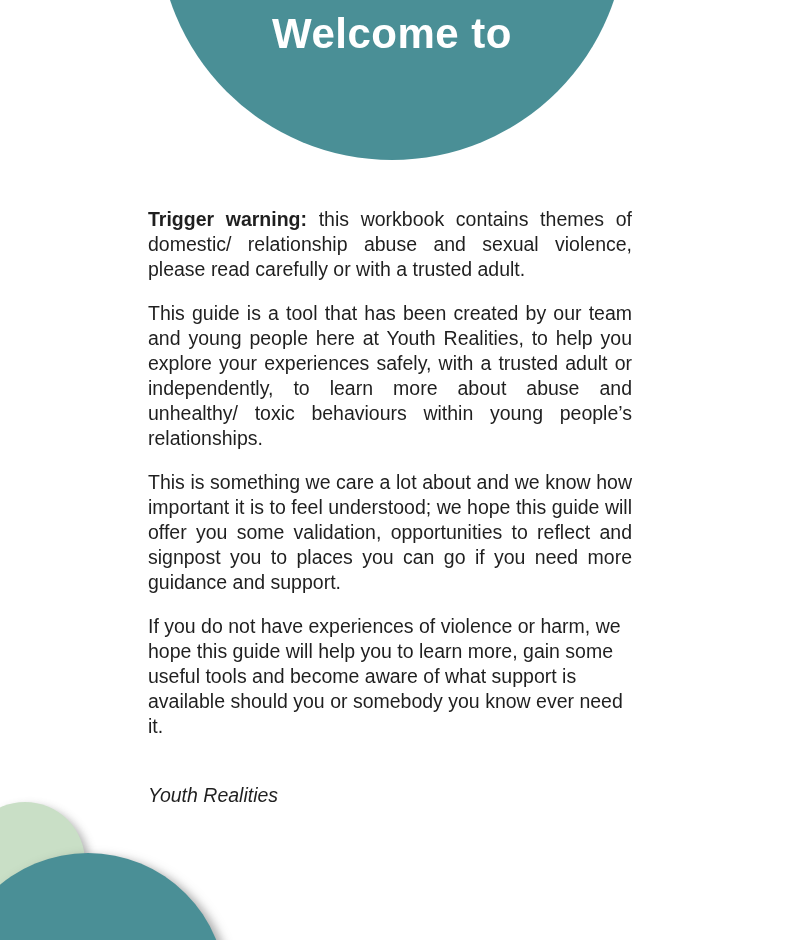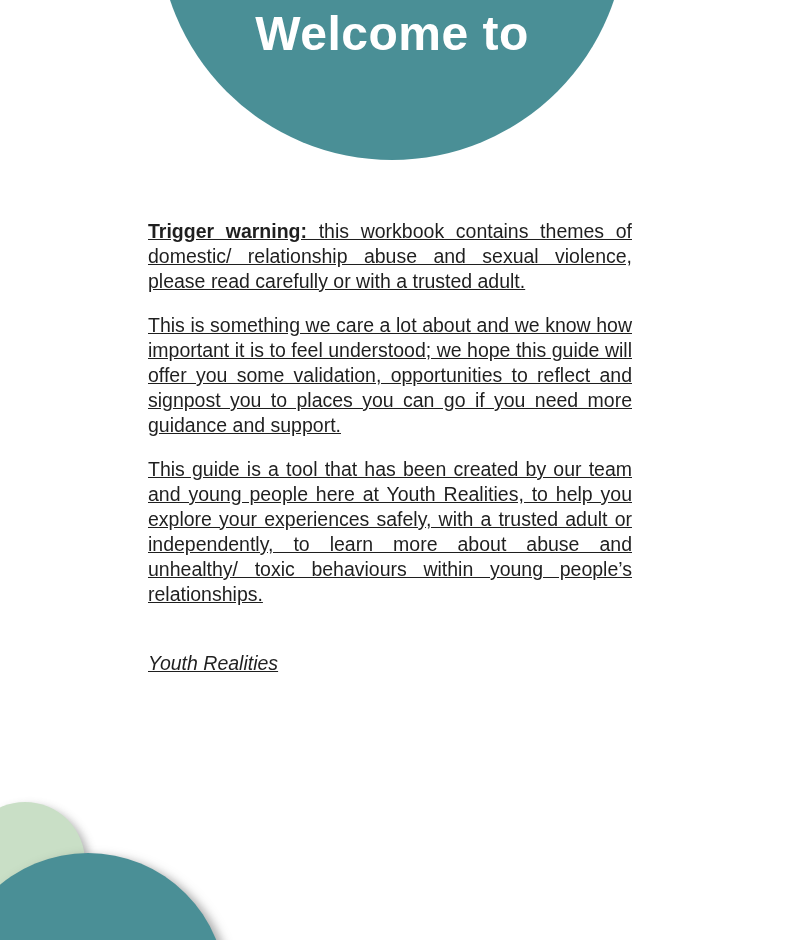--- a/index.html
+++ b/index.html
@@ -26,39 +26,38 @@
     border-radius: 50%;
     background: #4a8f96;
   }
   .header-title {
     position: absolute;
     left: 158px;
     top: 7px;
     width: 468px;
     text-align: center;
     color: #ffffff;
-    font-size: 48px;
+    font-size: 42px;
     font-weight: bold;
     line-height: 53px;
     letter-spacing: 0.5px;
   }
 
   
   .body-copy {
     position: absolute;
     left: 148px;
     top: 207px;
     width: 484px;
     color: #1f1f1f;
     font-size: 19.5px;
     line-height: 25px;
   }
   .body-copy p {
-    margin: 12px 0 19px 0;
-    text-decoration: underline;
+    margin: 0 0 19px 0;
   }
   .justified { text-align: justify; }
   .left-aligned { text-align: left; }
   .signoff { margin-bottom: 0; }
   .signoff .org { font-style: italic; }
 
   
   .circle-green {
     position: absolute;
     left: -35px;
@@ -87,24 +86,25 @@
 
   <div class="circle-top"></div>
 
   <div class="header-title">
     <div>Welcome to</div>
   </div>
 
   <div class="body-copy">
     <p class="justified"><strong>Trigger warning:</strong><span> this workbook contains themes of domestic/ relationship abuse and sexual violence, please read carefully or with a trusted adult.</span></p>
 
+    <p class="justified">This guide is a tool that has been created by our team and young people here at Youth Realities, to help you explore your experiences safely, with a trusted adult or independently, to learn more about abuse and unhealthy/ toxic behaviours within young people’s relationships.</p>
+
     <p class="justified">This is something we care a lot about and we know how important it is to feel understood; we hope this guide will offer you some validation, opportunities to reflect and signpost you to places you can go if you need more guidance and support.</p>
 
-    <p class="justified">This guide is a tool that has been created by our team and young people here at Youth Realities, to help you explore your experiences safely, with a trusted adult or independently, to learn more about abuse and unhealthy/ toxic behaviours within young people’s relationships.</p>
-
+    <p class="left-aligned">If you do not have experiences of violence or harm, we hope this guide will help you to learn more, gain some useful tools and become aware of what support is available should you or somebody you know ever need it.</p>
 
     <p class="left-aligned signoff">
       <br>
       <span class="org">Youth Realities</span>
     </p>
   </div>
 
   <div class="circle-green"></div>
   <div class="circle-teal-bottom"></div>
 

